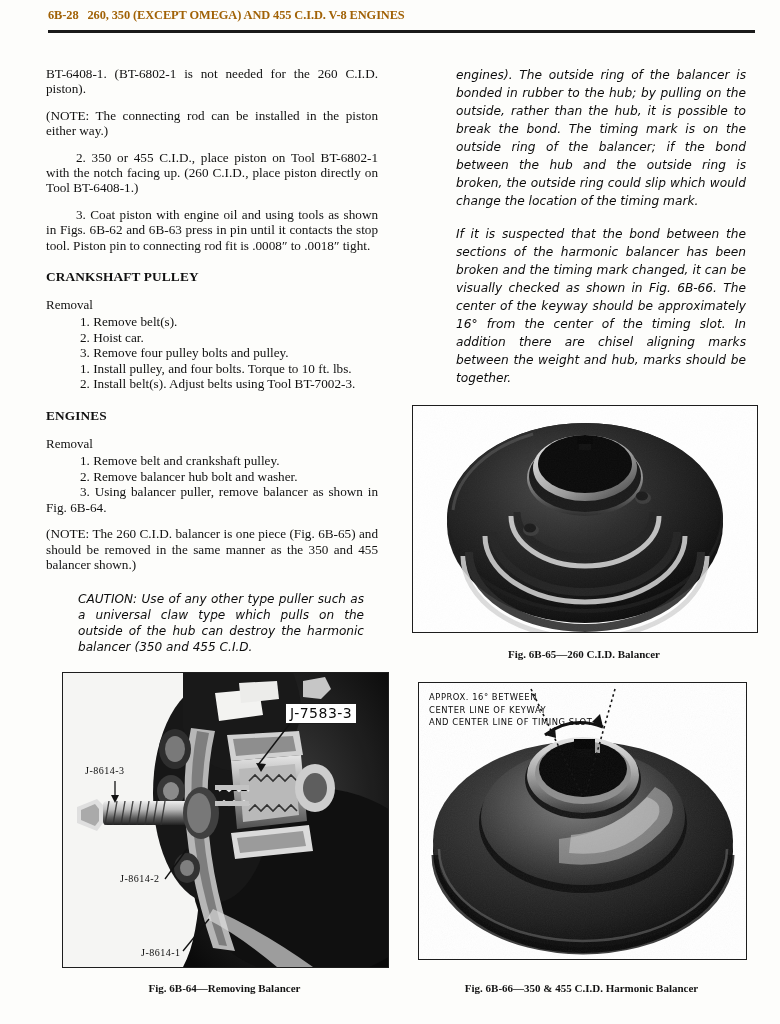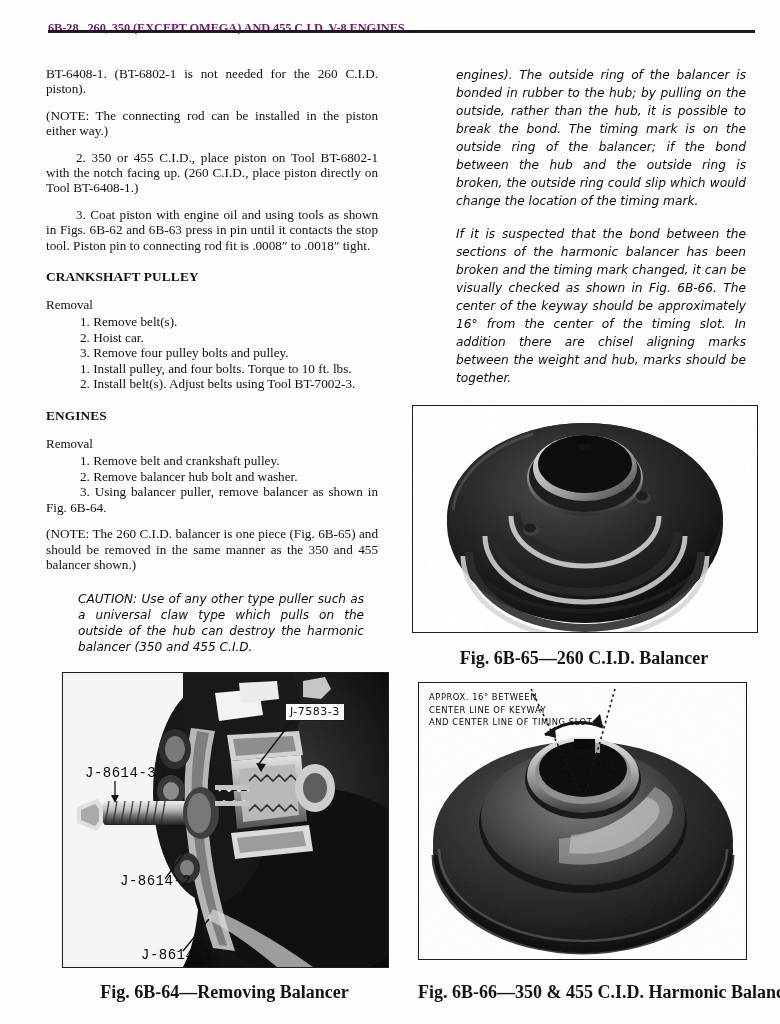--- a/index.html
+++ b/index.html
@@ -24,22 +24,21 @@
     top: 8px;
     width: 710px;
     height: 26px;
   }
   .header-text {
     font-family: "Liberation Serif", serif;
     font-weight: bold;
     font-size: 12.4px;
     letter-spacing: -0.1px;
     white-space: nowrap;
-    color: #701a75;
-    margin-top: 13px;
+    color: #a16207;
   }
   .header-page {
     margin-right: 9px;
   }
   .header-rule {
     position: absolute;
     left: 48px;
     top: 30px;
     width: 707px;
     height: 3px;
@@ -126,50 +125,50 @@
     position: absolute;
     border: 1.6px solid #1d1d1d;
     background: #fdba74;
     overflow: hidden;
   }
   .fig-cap {
     position: absolute;
     text-align: center;
     font-family: "Liberation Serif", serif;
     font-weight: bold;
-    font-size: 18px;
+    font-size: 11px;
     color: #131313;
     white-space: nowrap;
   }
 
   
   #fig65 { left: 412px; top: 405px; width: 344px; height: 226px; }
   
   #fig64 { left: 62px; top: 672px; width: 325px; height: 294px; }
   
   #fig66 { left: 418px; top: 682px; width: 327px; height: 276px; }
 
   .photo { position: absolute; inset: 0; }
 
   
   .callout {
     position: absolute;
     background: #ffffff;
     border: 1px solid #1c1c1c;
     font-family: "DejaVu Sans", sans-serif;
-    font-size: 11px;
+    font-size: 14px;
     letter-spacing: 0.5px;
     padding: 1px 4px 2px 4px;
     color: #0b0b0b;
     white-space: nowrap;
   }
   .plainlabel {
     position: absolute;
-    font-family: Liberation Mono, monospace;
-    font-size: 14px;
+    font-family: Liberation Serif, serif;
+    font-size: 10px;
     letter-spacing: 0.5px;
     color: #0b0b0b;
     white-space: nowrap;
   }
   .annot-lines {
     position: absolute;
     top: 8px; left: 10px;
     font-family: "DejaVu Sans", sans-serif;
     font-size: 8.4px;
     letter-spacing: 0.55px;

